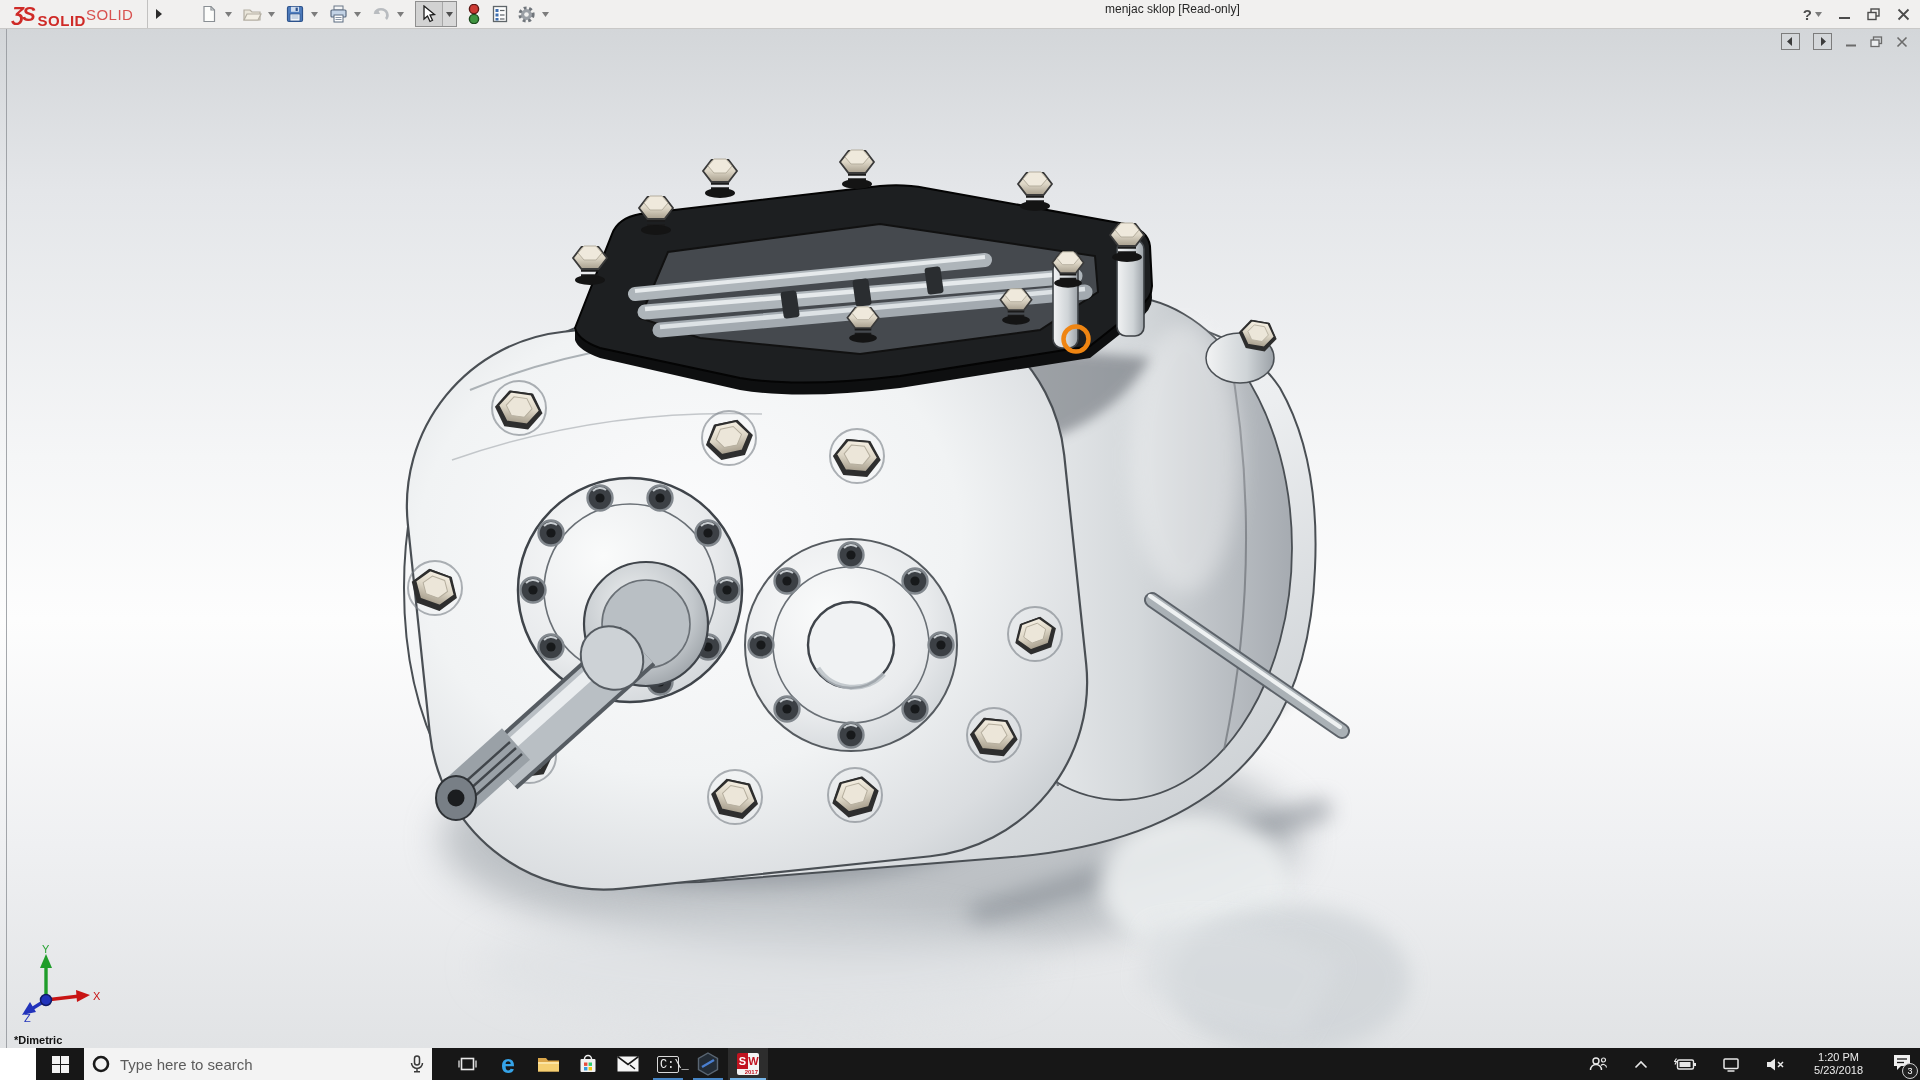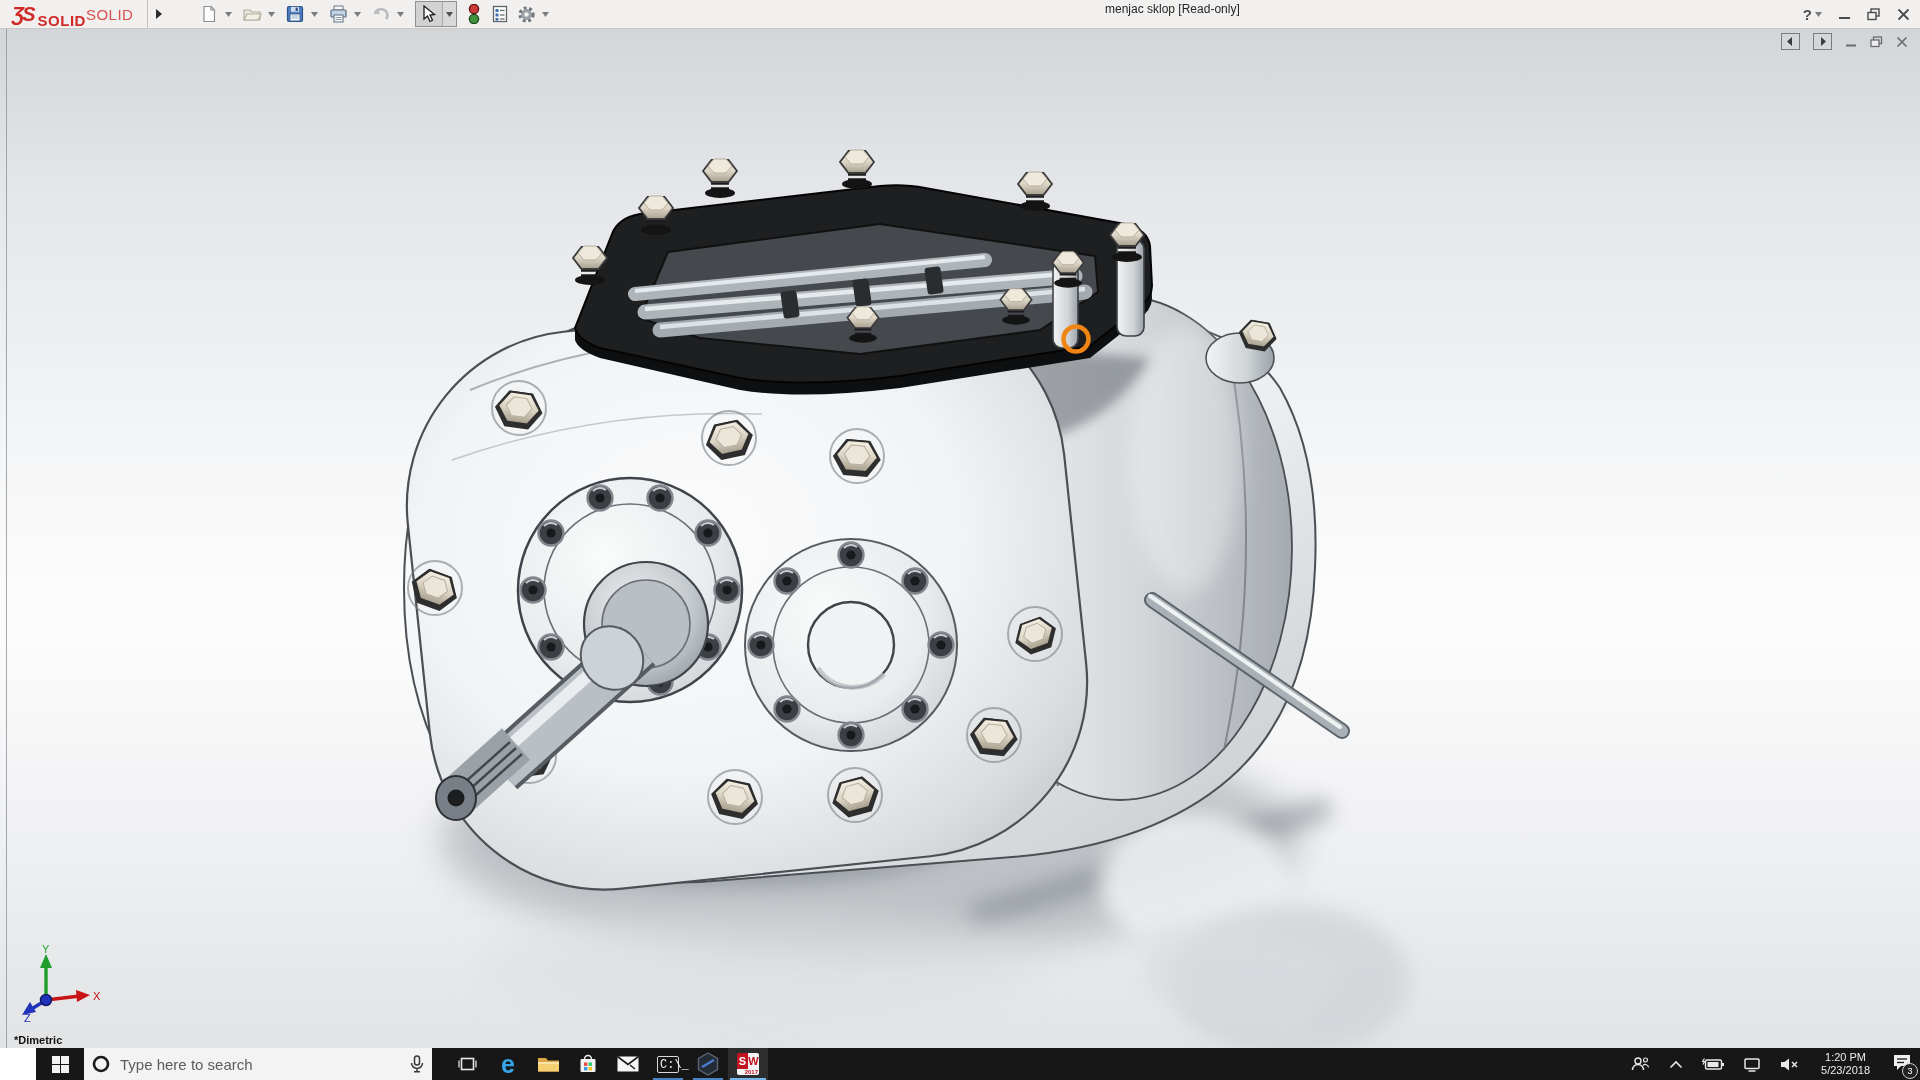--- a/index.html
+++ b/index.html
@@ -50,21 +50,21 @@
   .tb-btn .runline{position:absolute;left:5px;right:5px;bottom:0;height:2px;background:#4786c6;}
   .tb-btn.active{background:#2d2d2d;}
   .tb-btn.active .runline{background:#76b5e8;left:2px;right:2px;}
   .edge-e{font-size:25px;font-weight:bold;color:#35a3e8;line-height:1;}
   .cmd-ic{width:22px;height:17px;background:#161616;border:1px solid #d9d9d9;border-radius:2px;
           font-size:12px;color:#efefef;padding:1px 0 0 2px;box-sizing:border-box;font-family:"Liberation Mono",monospace;}
   .sw-ic{width:22px;height:22px;display:flex;flex-wrap:wrap;position:relative;border-radius:2px;overflow:hidden;}
   .sw-s{width:11px;height:16px;background:#c11320;color:#fff;font-weight:bold;font-size:11px;display:flex;align-items:center;justify-content:center;}
   .sw-w{width:11px;height:16px;background:#f4f4f4;color:#c11320;font-weight:bold;font-size:11px;display:flex;align-items:center;justify-content:center;}
   .sw-y{width:22px;height:6px;background:#f4f4f4;color:#c11320;font-size:6px;font-weight:bold;text-align:right;line-height:6px;padding-right:1px;box-sizing:border-box;}
-  .tray{margin-left:auto;display:flex;align-items:center;gap:19px;padding-right:8px;}
+  .tray{margin-left:auto;display:flex;align-items:center;gap:26px;padding-right:8px;}
   .tray-ic{display:flex;align-items:center;justify-content:center;}
   .clock{color:#ececec;font-size:11px;text-align:center;line-height:13px;padding:0 3px;}
   .action{position:relative;}
   .badge{position:absolute;right:-6px;bottom:-4px;width:14px;height:14px;border-radius:50%;
          background:#222;border:1px solid #cfcfcf;color:#fff;font-size:9px;display:flex;
          align-items:center;justify-content:center;}
 </style>
 </head>
 <body>
 

